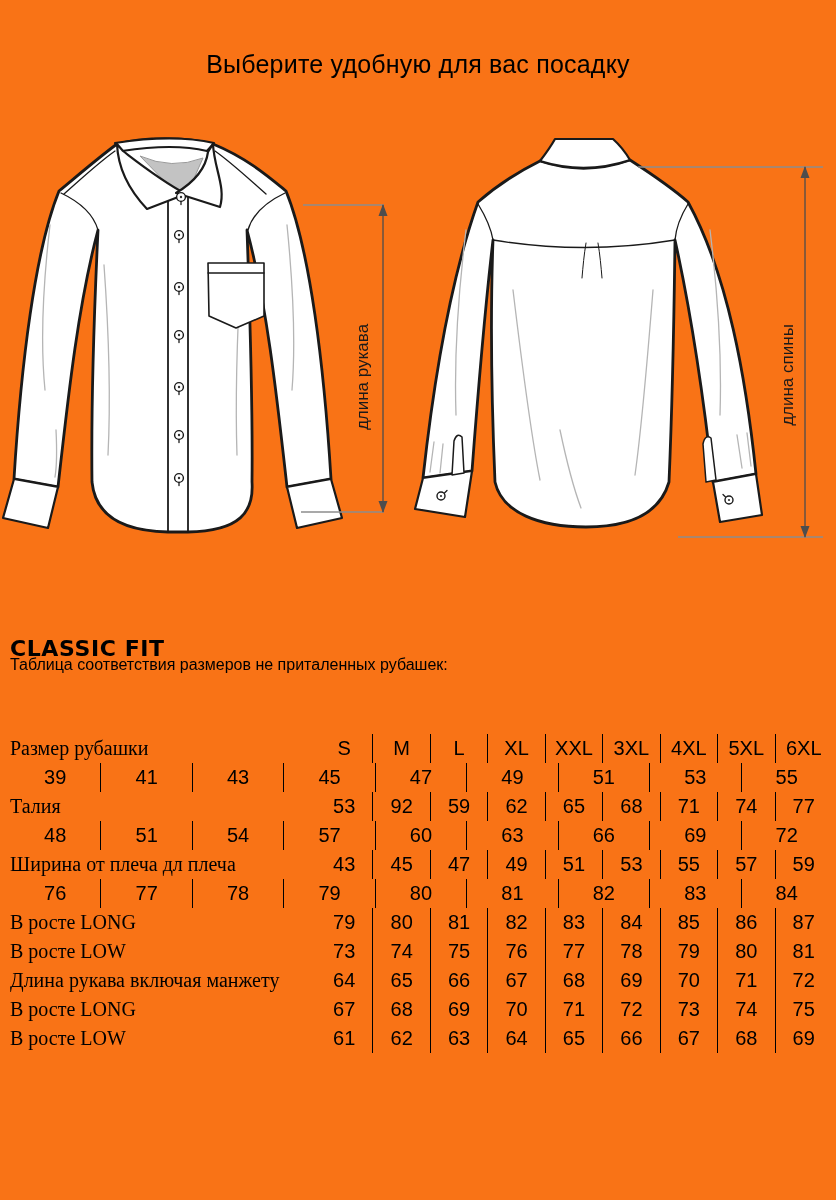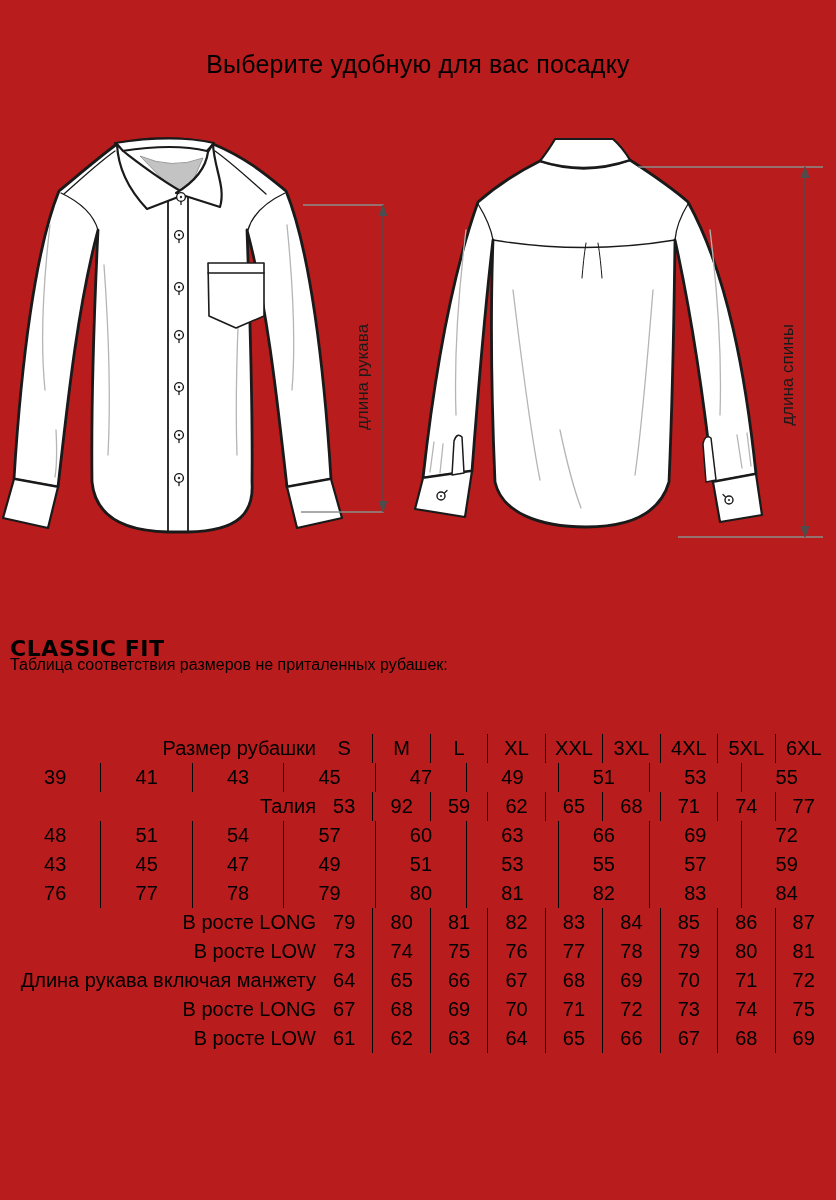--- a/index.html
+++ b/index.html
@@ -1,27 +1,27 @@
 <!DOCTYPE html>
 <html><head>
 <meta charset="utf-8">
 <style>
   html,body{margin:0;padding:0;background:#fff;}
-  .page{position:relative;width:836px;height:1200px;background:#b91c1c;overflow:hidden;
+  .page{position:relative;width:836px;height:1200px;background:#f97316;overflow:hidden;
         font-family:"Liberation Sans",sans-serif;color:#000;}
   .title{position:absolute;top:50px;left:0;width:836px;text-align:center;
          font-size:25px;font-weight:400;letter-spacing:.2px;}
   .figures{position:absolute;top:0;left:0;width:836px;height:610px;}
   svg.fig{position:absolute;overflow:visible;}
   .fit-heading{position:absolute;top:636px;left:10px;font-size:22px;font-weight:700;
                font-family:"DejaVu Sans",sans-serif;letter-spacing:.6px;}
   .fit-subtitle{position:absolute;top:656px;left:10px;font-size:16px;}
   .size-table{position:absolute;top:734px;left:10px;width:822px;}
   .t-row{display:flex;height:29px;line-height:29px;font-size:20px;}
-  .t-label{width:306px;flex:none;text-align:right;white-space:nowrap;}
+  .t-label{width:306px;flex:none;text-align:left;white-space:nowrap;font-family:Liberation Serif, serif;}
   .t-cell{flex:1;text-align:center;}
   .t-cell:not(:last-child){border-right:1px solid #000;}
   
   .o{fill:#fff;stroke:#1a1a1a;stroke-width:2.8;stroke-linejoin:round;stroke-linecap:round;}
   .o2{fill:#fff;stroke:#1a1a1a;stroke-width:2.2;stroke-linejoin:round;stroke-linecap:round;}
   .s{fill:none;stroke:#1a1a1a;stroke-width:1.3;stroke-linecap:round;}
   .s18{fill:none;stroke:#1a1a1a;stroke-width:1.8;}
   .c{fill:none;stroke:#b5b5b5;stroke-width:1.3;stroke-linecap:round;}
   .gray{fill:#c3c3c3;stroke:#9a9a9a;stroke-width:1;}
   .btn{fill:#fff;stroke:#1a1a1a;stroke-width:1.4;}
@@ -242,20 +242,21 @@
         <div class="t-cell">51</div>
         <div class="t-cell">54</div>
         <div class="t-cell">57</div>
         <div class="t-cell">60</div>
         <div class="t-cell">63</div>
         <div class="t-cell">66</div>
         <div class="t-cell">69</div>
         <div class="t-cell">72</div>
       </div>
       <div class="t-row">
+        <div class="t-label">Ширина от плеча дл плеча</div>
         <div class="t-cell">43</div>
         <div class="t-cell">45</div>
         <div class="t-cell">47</div>
         <div class="t-cell">49</div>
         <div class="t-cell">51</div>
         <div class="t-cell">53</div>
         <div class="t-cell">55</div>
         <div class="t-cell">57</div>
         <div class="t-cell">59</div>
       </div>

